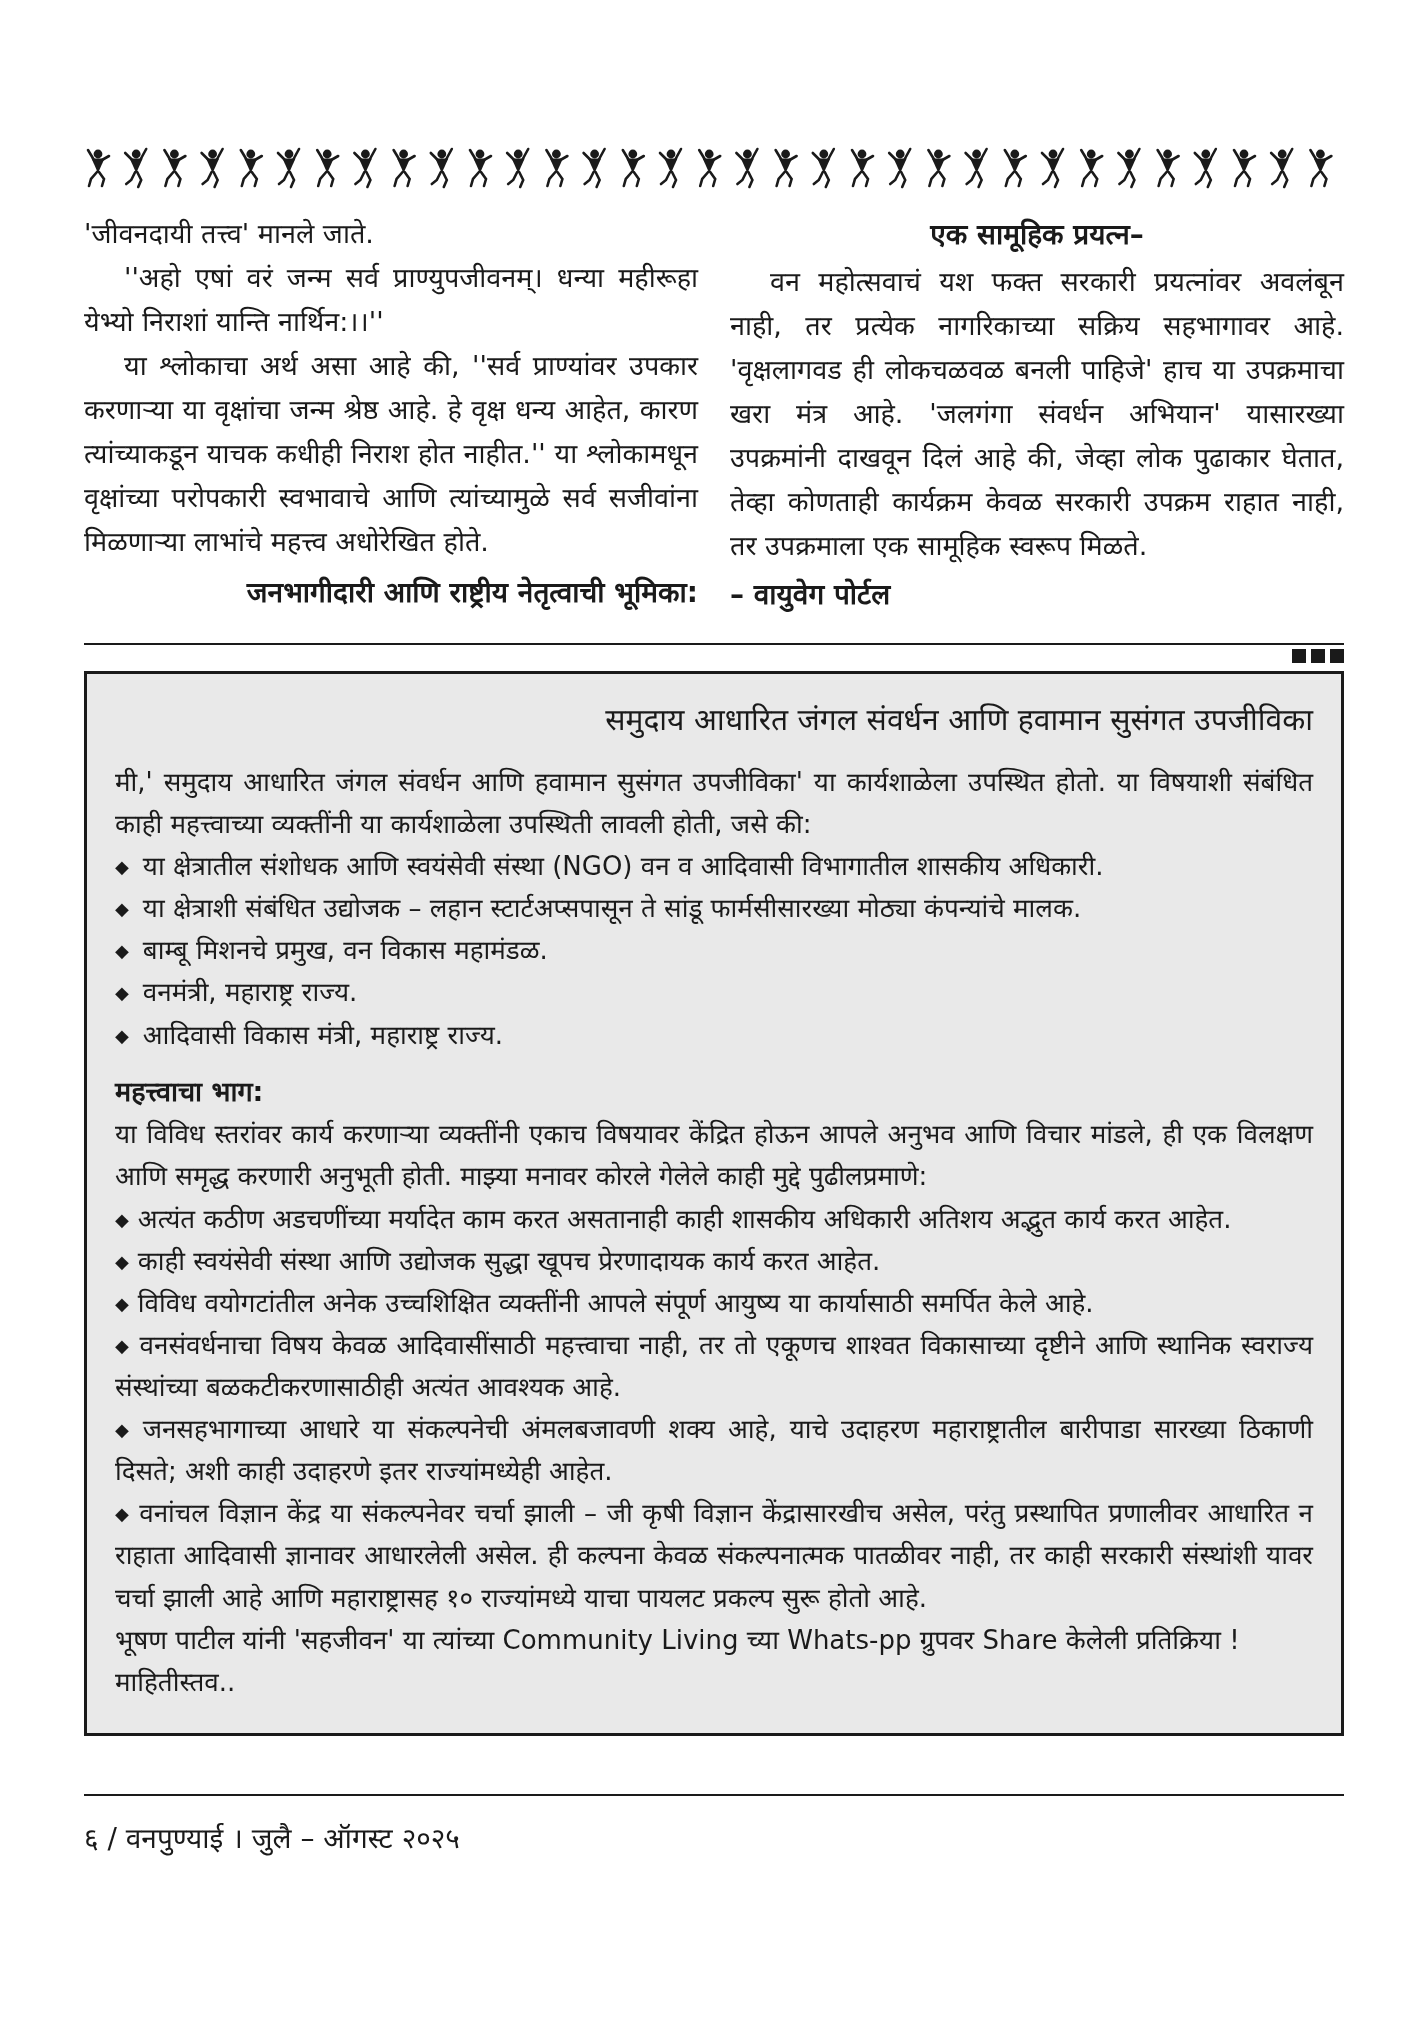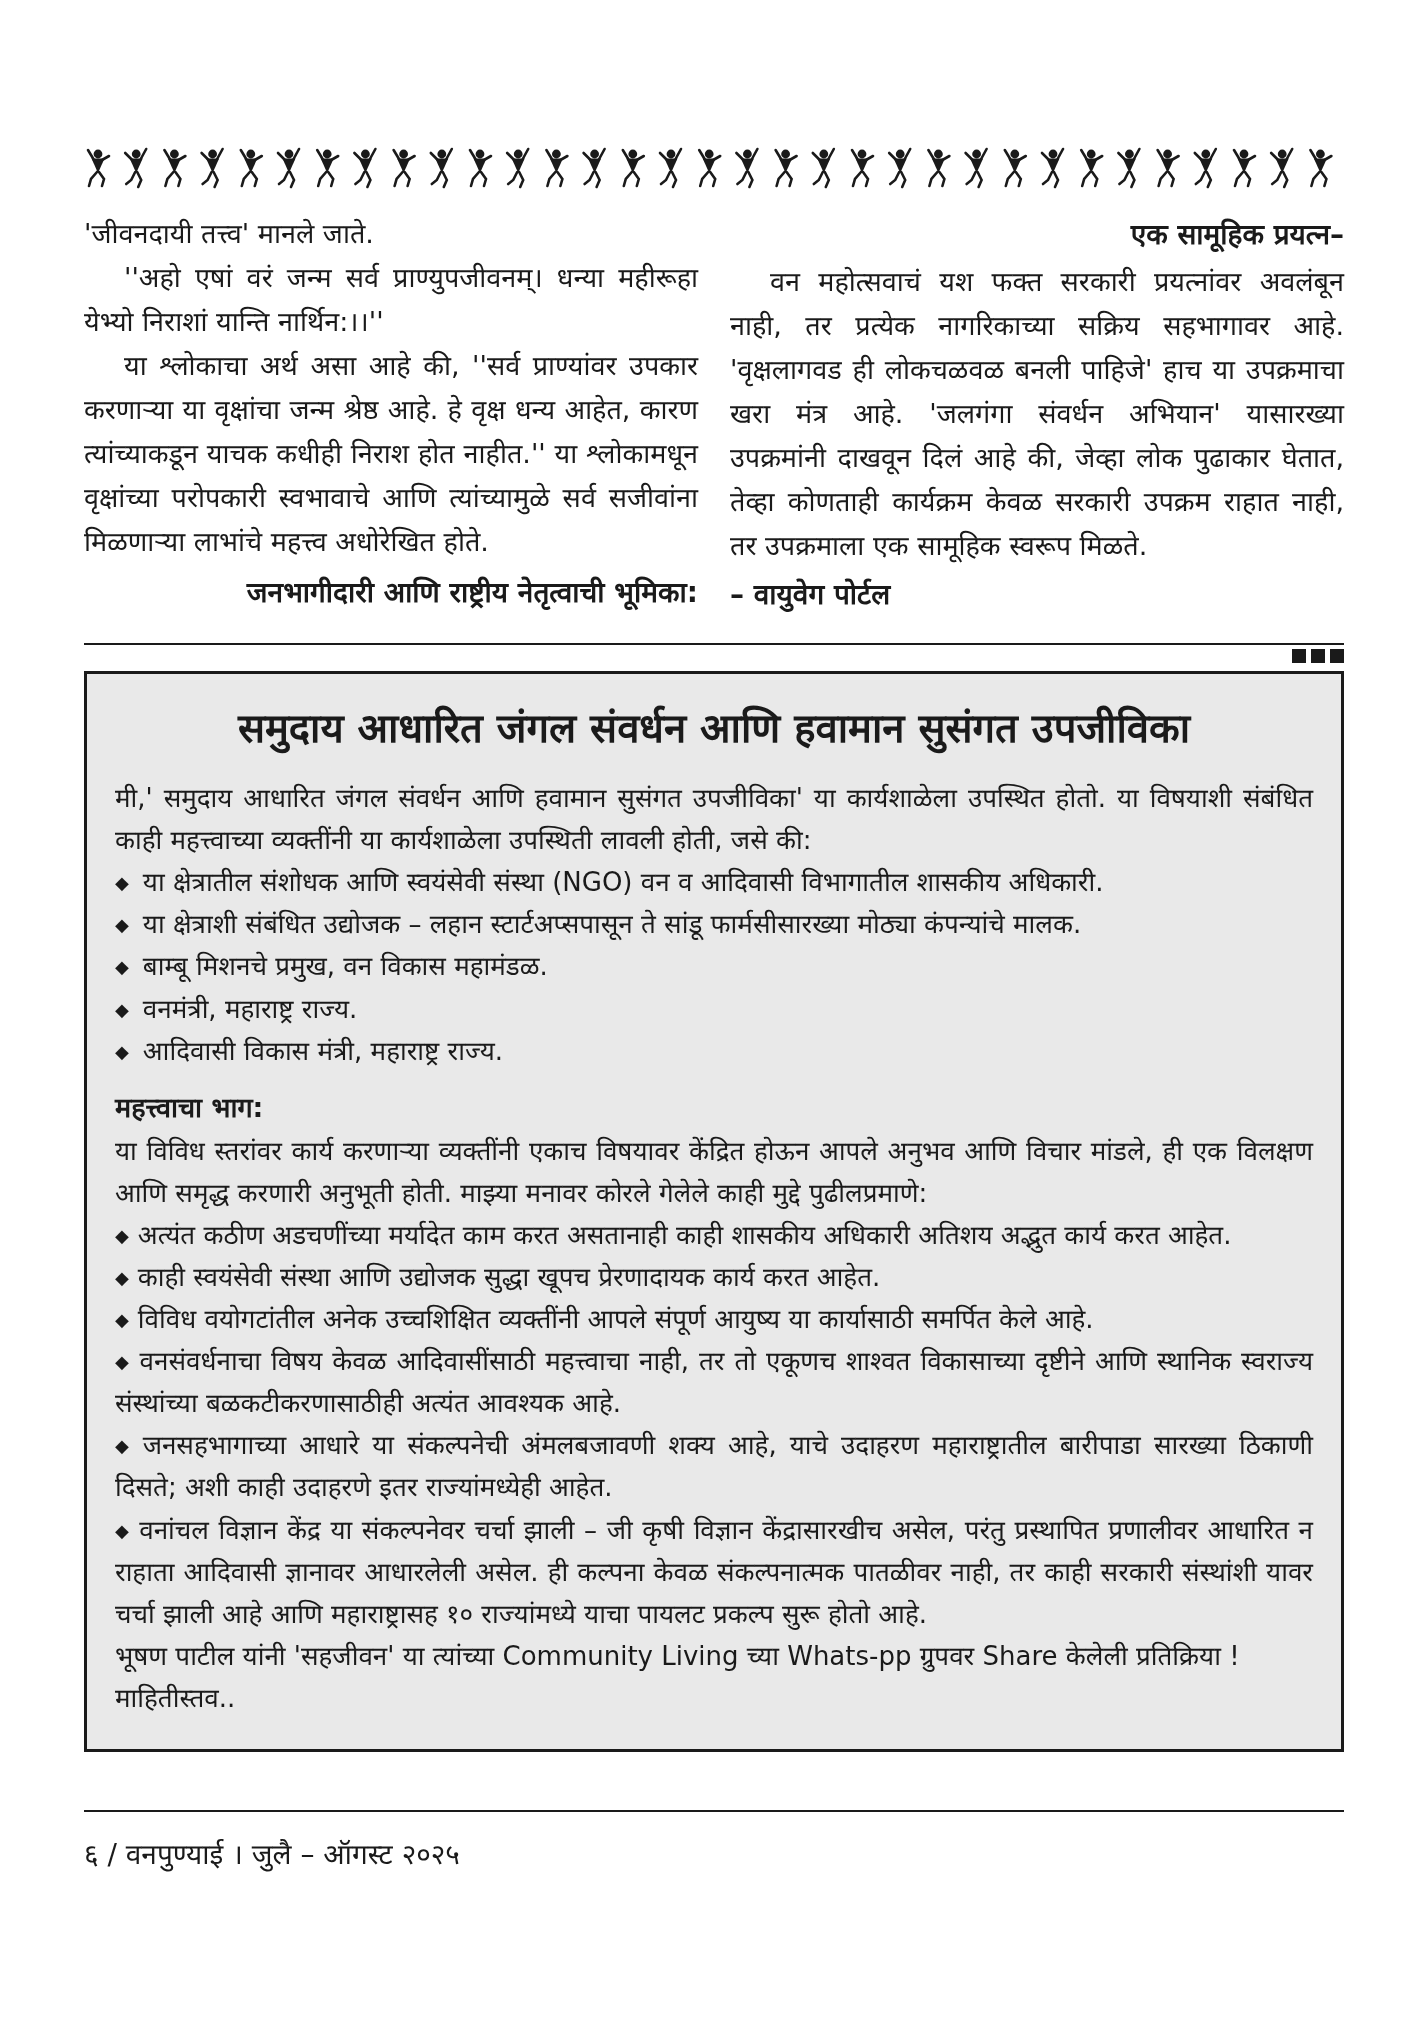--- a/index.html
+++ b/index.html
@@ -30,21 +30,21 @@
   .col p.indent { text-indent: 40px; }
   .left-col-heading {
     font-weight: bold;
     text-align: right;
     margin-top: 6px;
     font-size: 28px;
   }
   .right-col-heading {
     font-weight: bold;
     font-size: 28px;
-    text-align: right;
+    text-align: center;
     margin-bottom: 2px;
   }
   .byline {
     font-weight: bold;
     text-align: left;
     margin-top: 4px;
     font-size: 28px;
   }
 
   
@@ -70,23 +70,23 @@
   .report-box {
     margin-top: 8px;
     background: #e9e9e9;
     border: 3px solid #1a1a1a;
     padding: 22px 28px 30px 28px;
     font-size: 26px;
     line-height: 1.62;
     text-align: justify;
   }
   .report-title {
-    font-weight: bold;
-    text-align: center;
-    font-size: 40px;
+    font-weight: normal;
+    text-align: right;
+    font-size: 30px;
     margin-bottom: 16px;
   }
   .report-box p { margin: 0; }
   .report-intro { margin-bottom: 10px; }
   .bullet-item {
     margin: 11px 0;
   }
   .bullet-item .marker {
     font-size: 18px;
     vertical-align: 2px;

